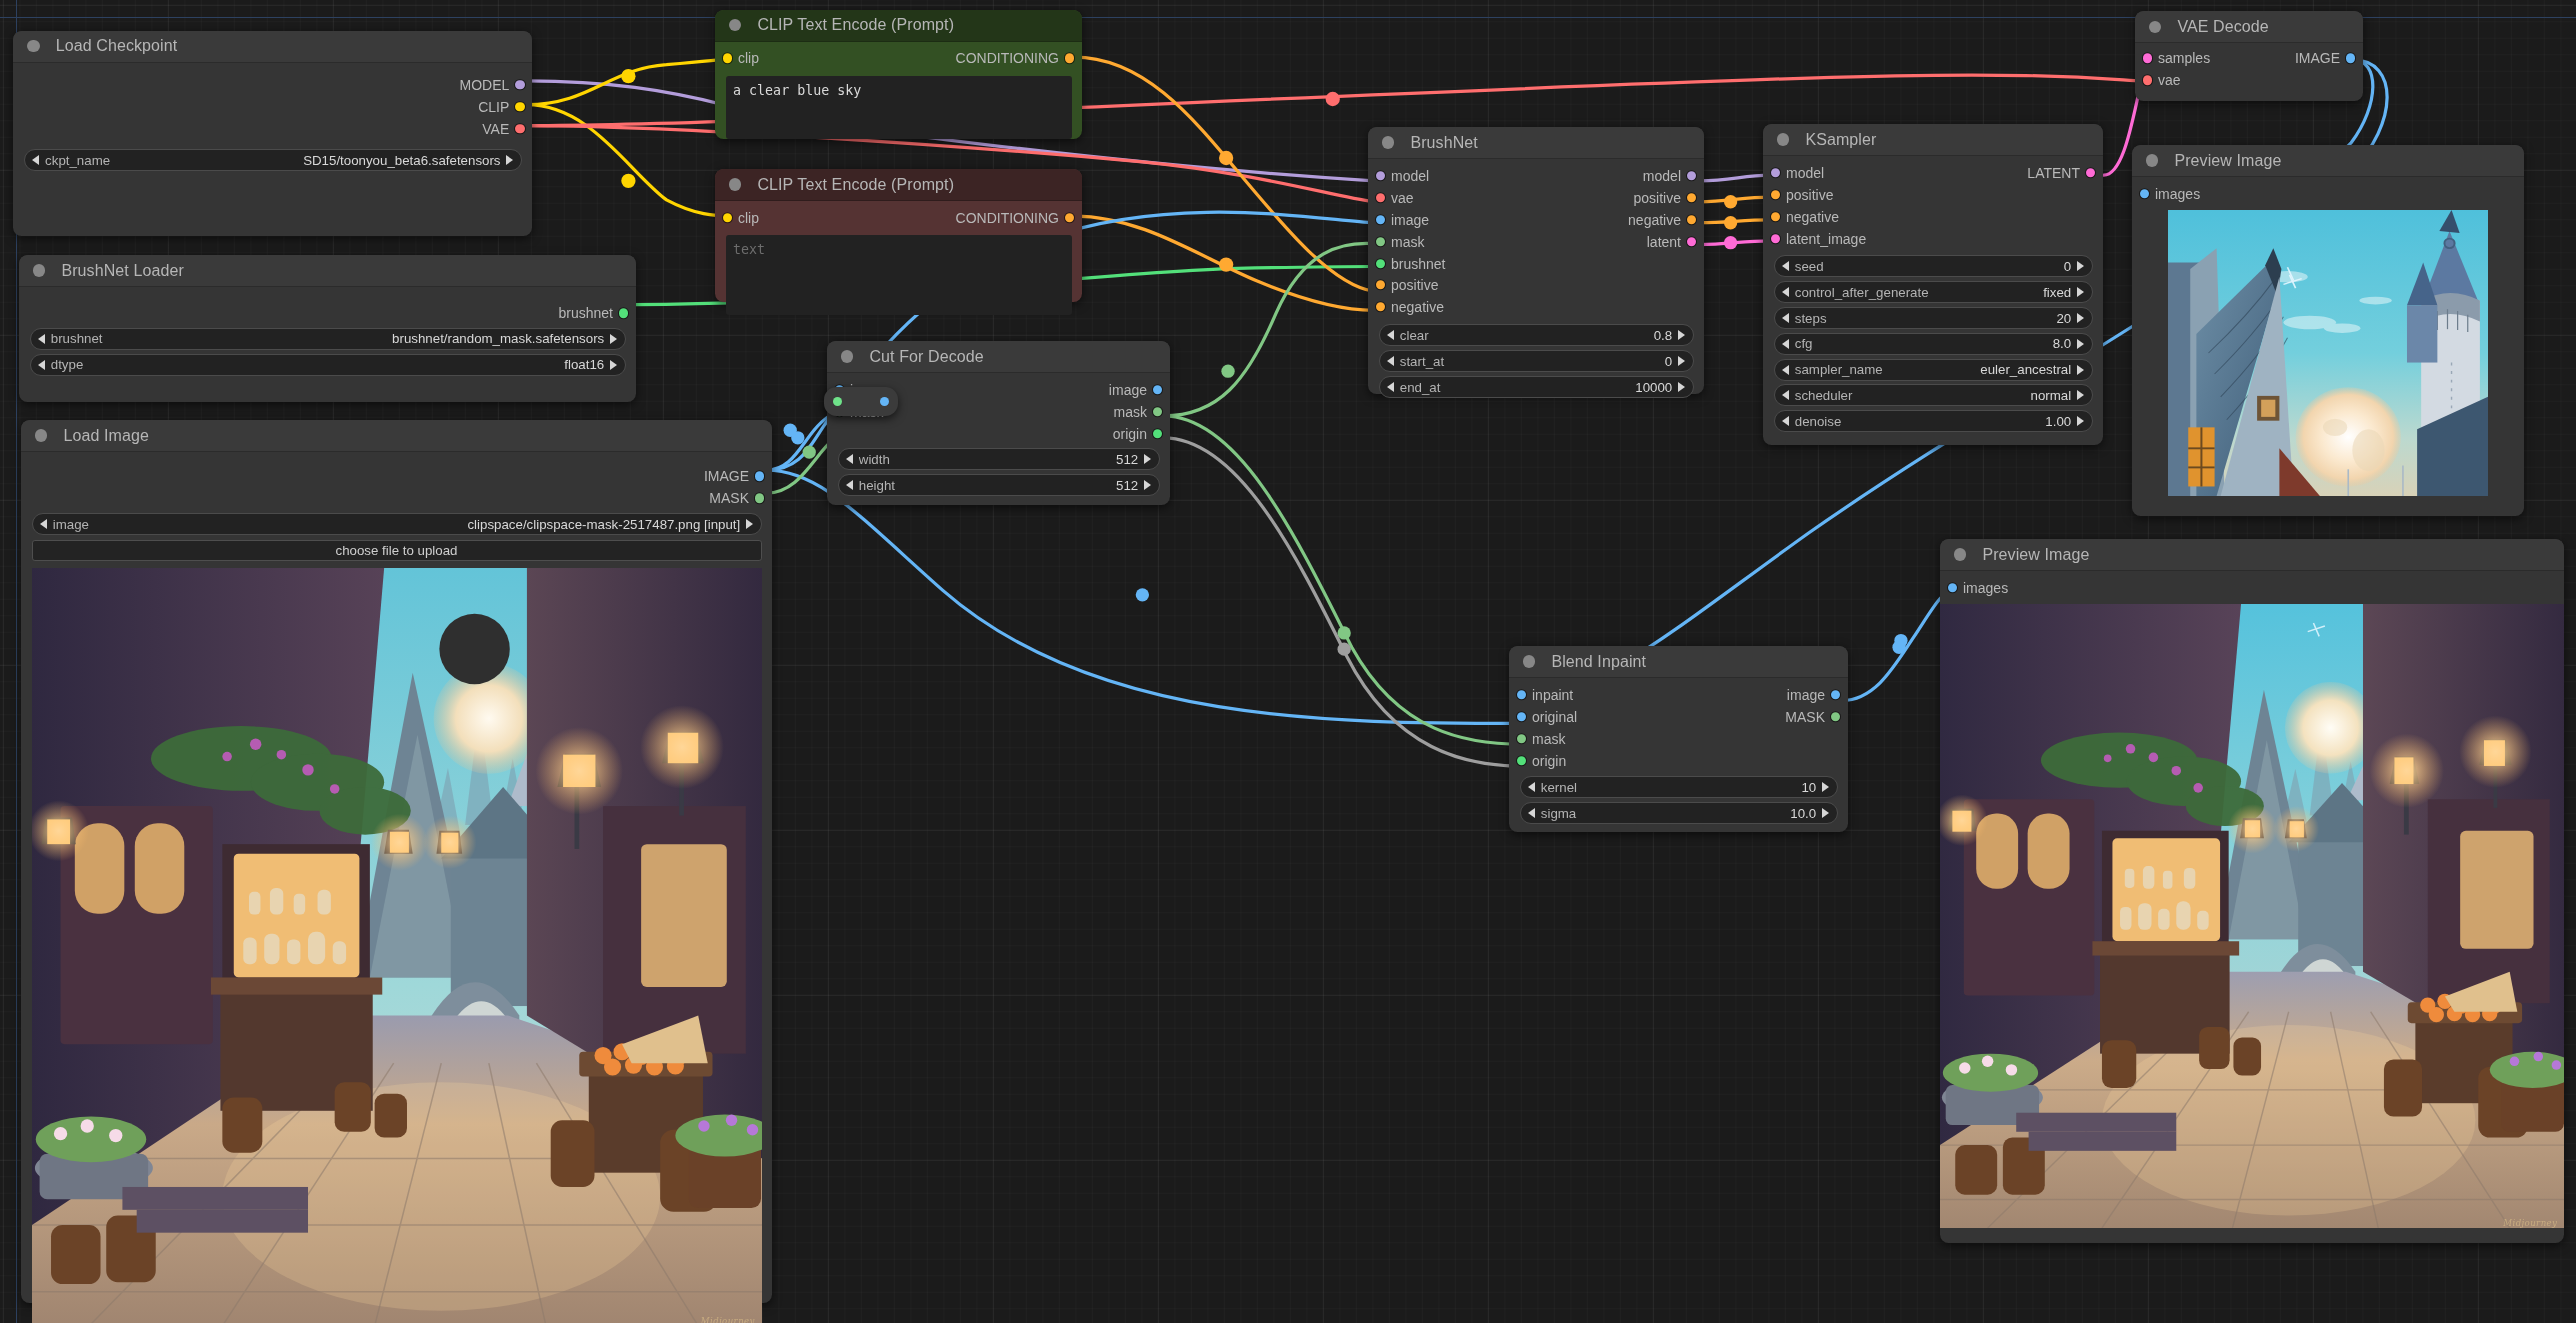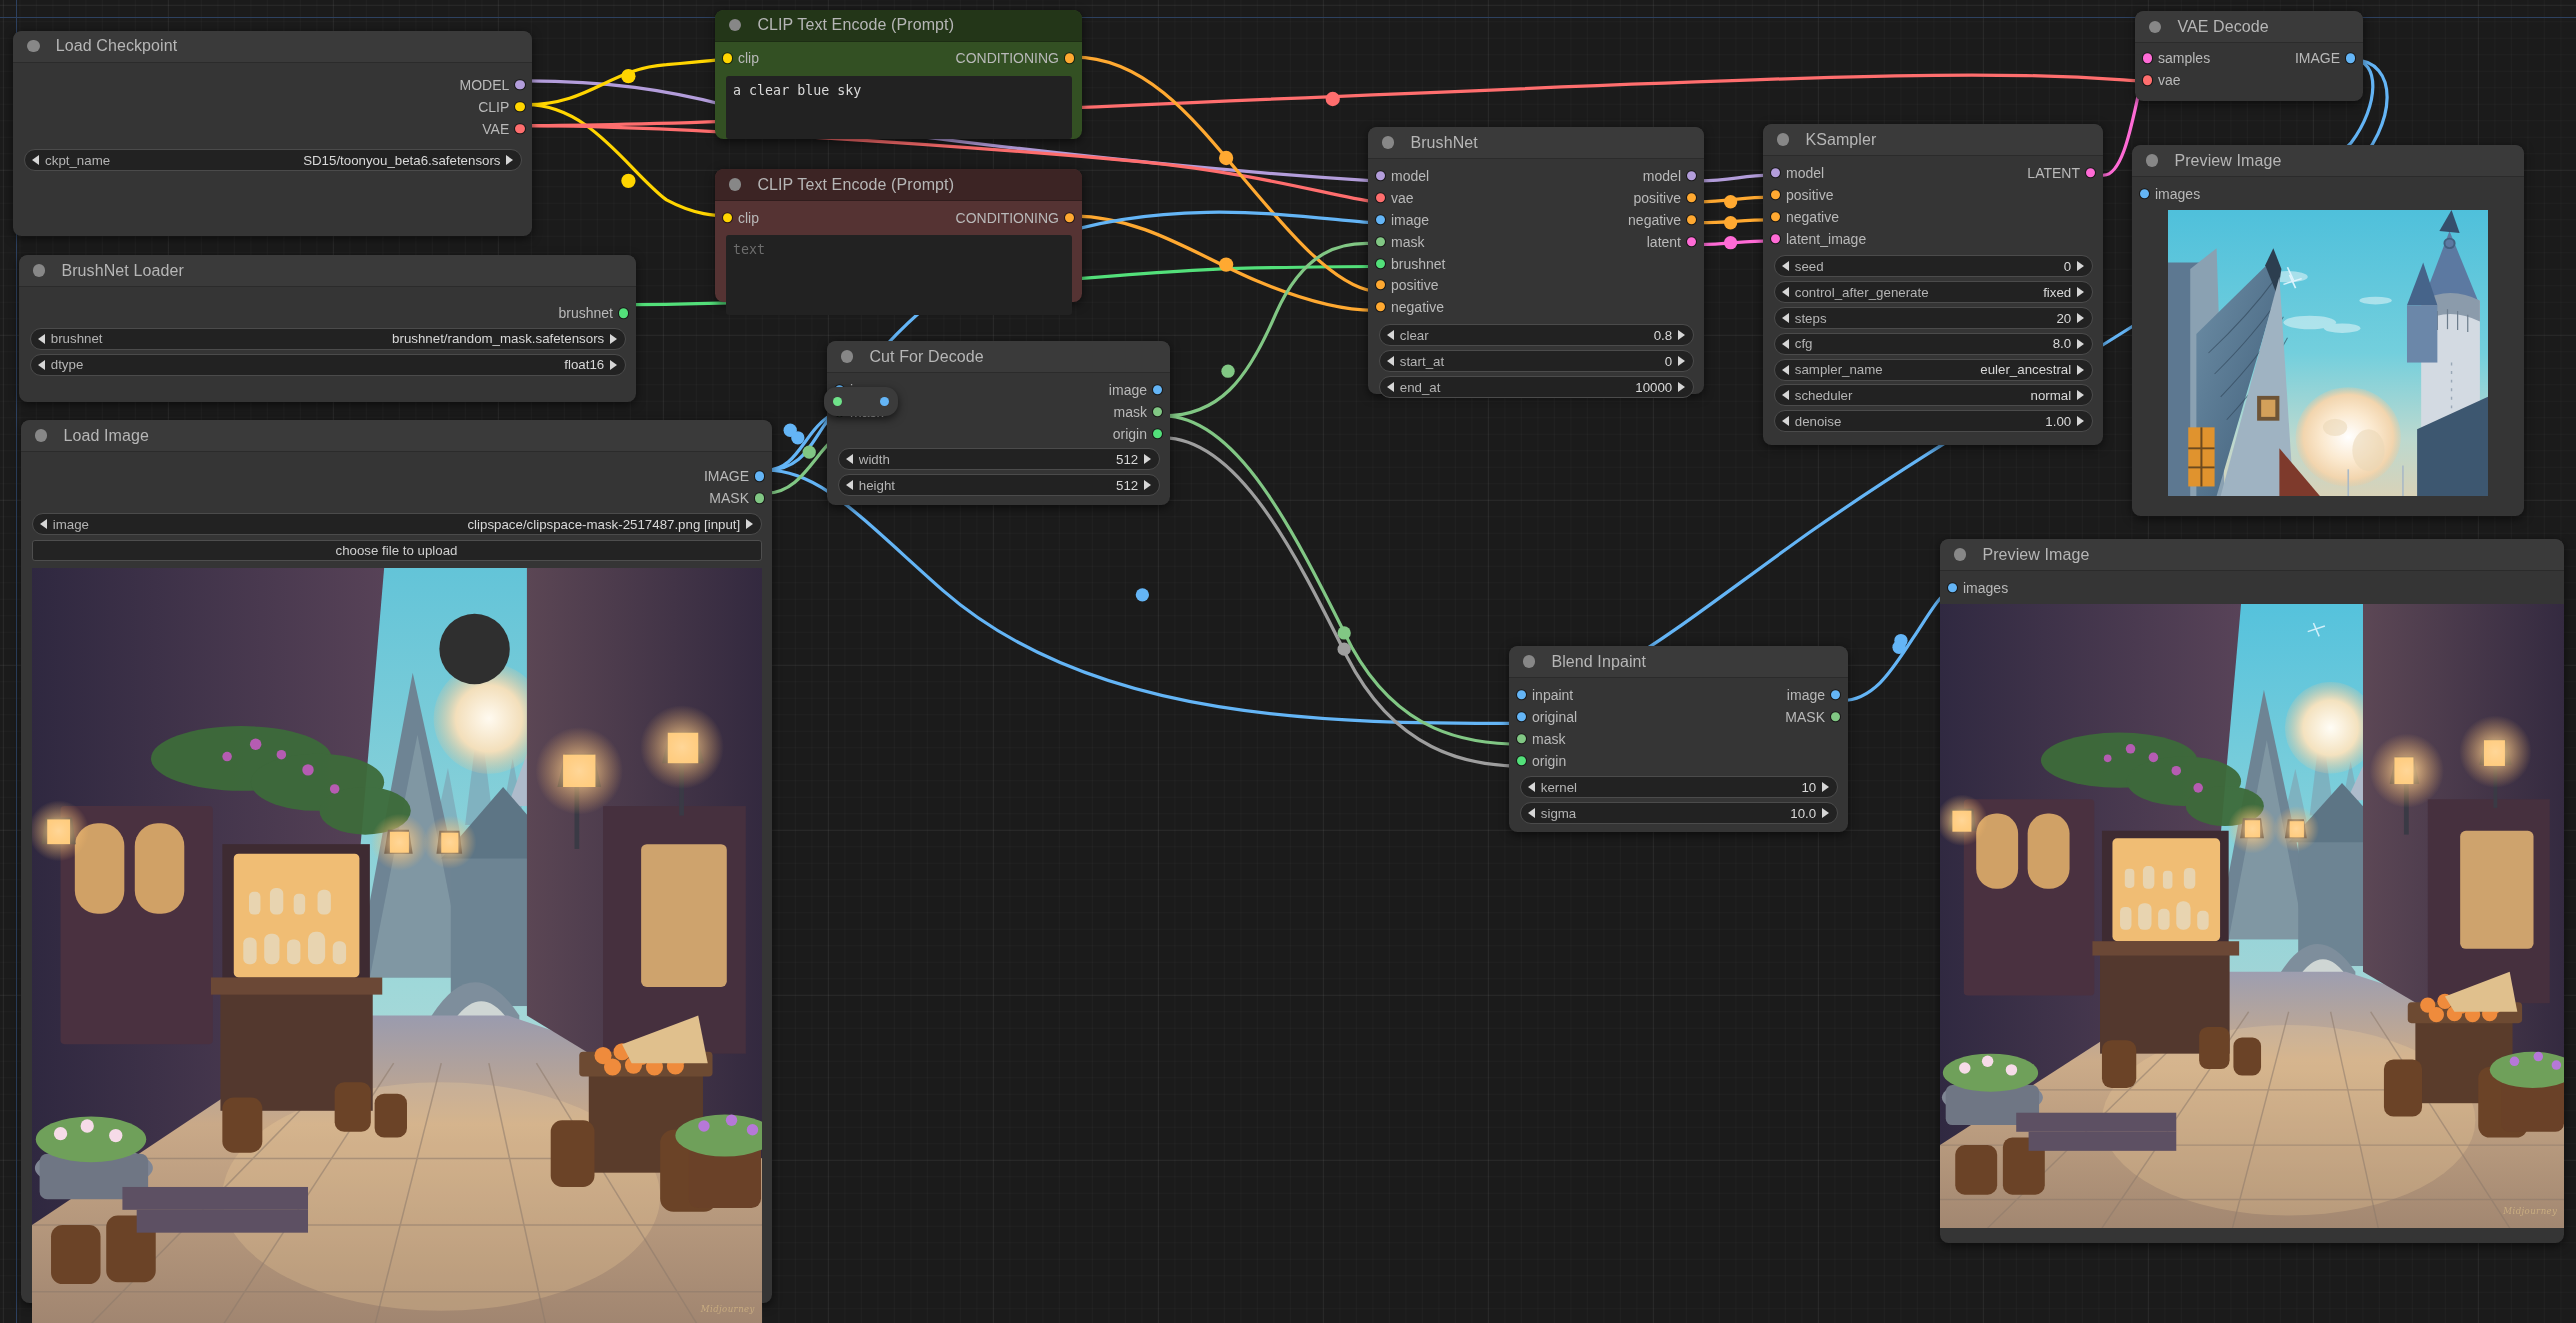--- a/index.html
+++ b/index.html
@@ -108,21 +108,21 @@
   .node.green  { background:#335023; }
   .node.green  .titlebar { background:#233618; border-bottom-color:#1c2c13; }
   .node.red    { background:#553333; }
   .node.red    .titlebar { background:#3c2424; border-bottom-color:#2f1c1c; }
 
   
   .imgbox { margin: 5.7px 10.5px 0 10.5px; overflow:hidden; position:relative; }
   .scene { position:relative; width:100%; height:100%; overflow:hidden; }
 
   .wmark {
-    position:absolute; right:6.7px; bottom:12px;
+    position:absolute; right:6.7px; bottom:0;
     font-family:"DejaVu Serif", serif; font-style:italic;
     font-size:8.6px; color:rgba(230,200,140,.55); letter-spacing:0.4px;
     white-space:nowrap;
   }
 
   
   .reroute-pill {
     position:absolute; border-radius:12.4px; background:#3b3b3b;
     box-shadow:0 2.9px 8.6px rgba(0,0,0,.6);
     display:flex; align-items:center; justify-content:space-between;

